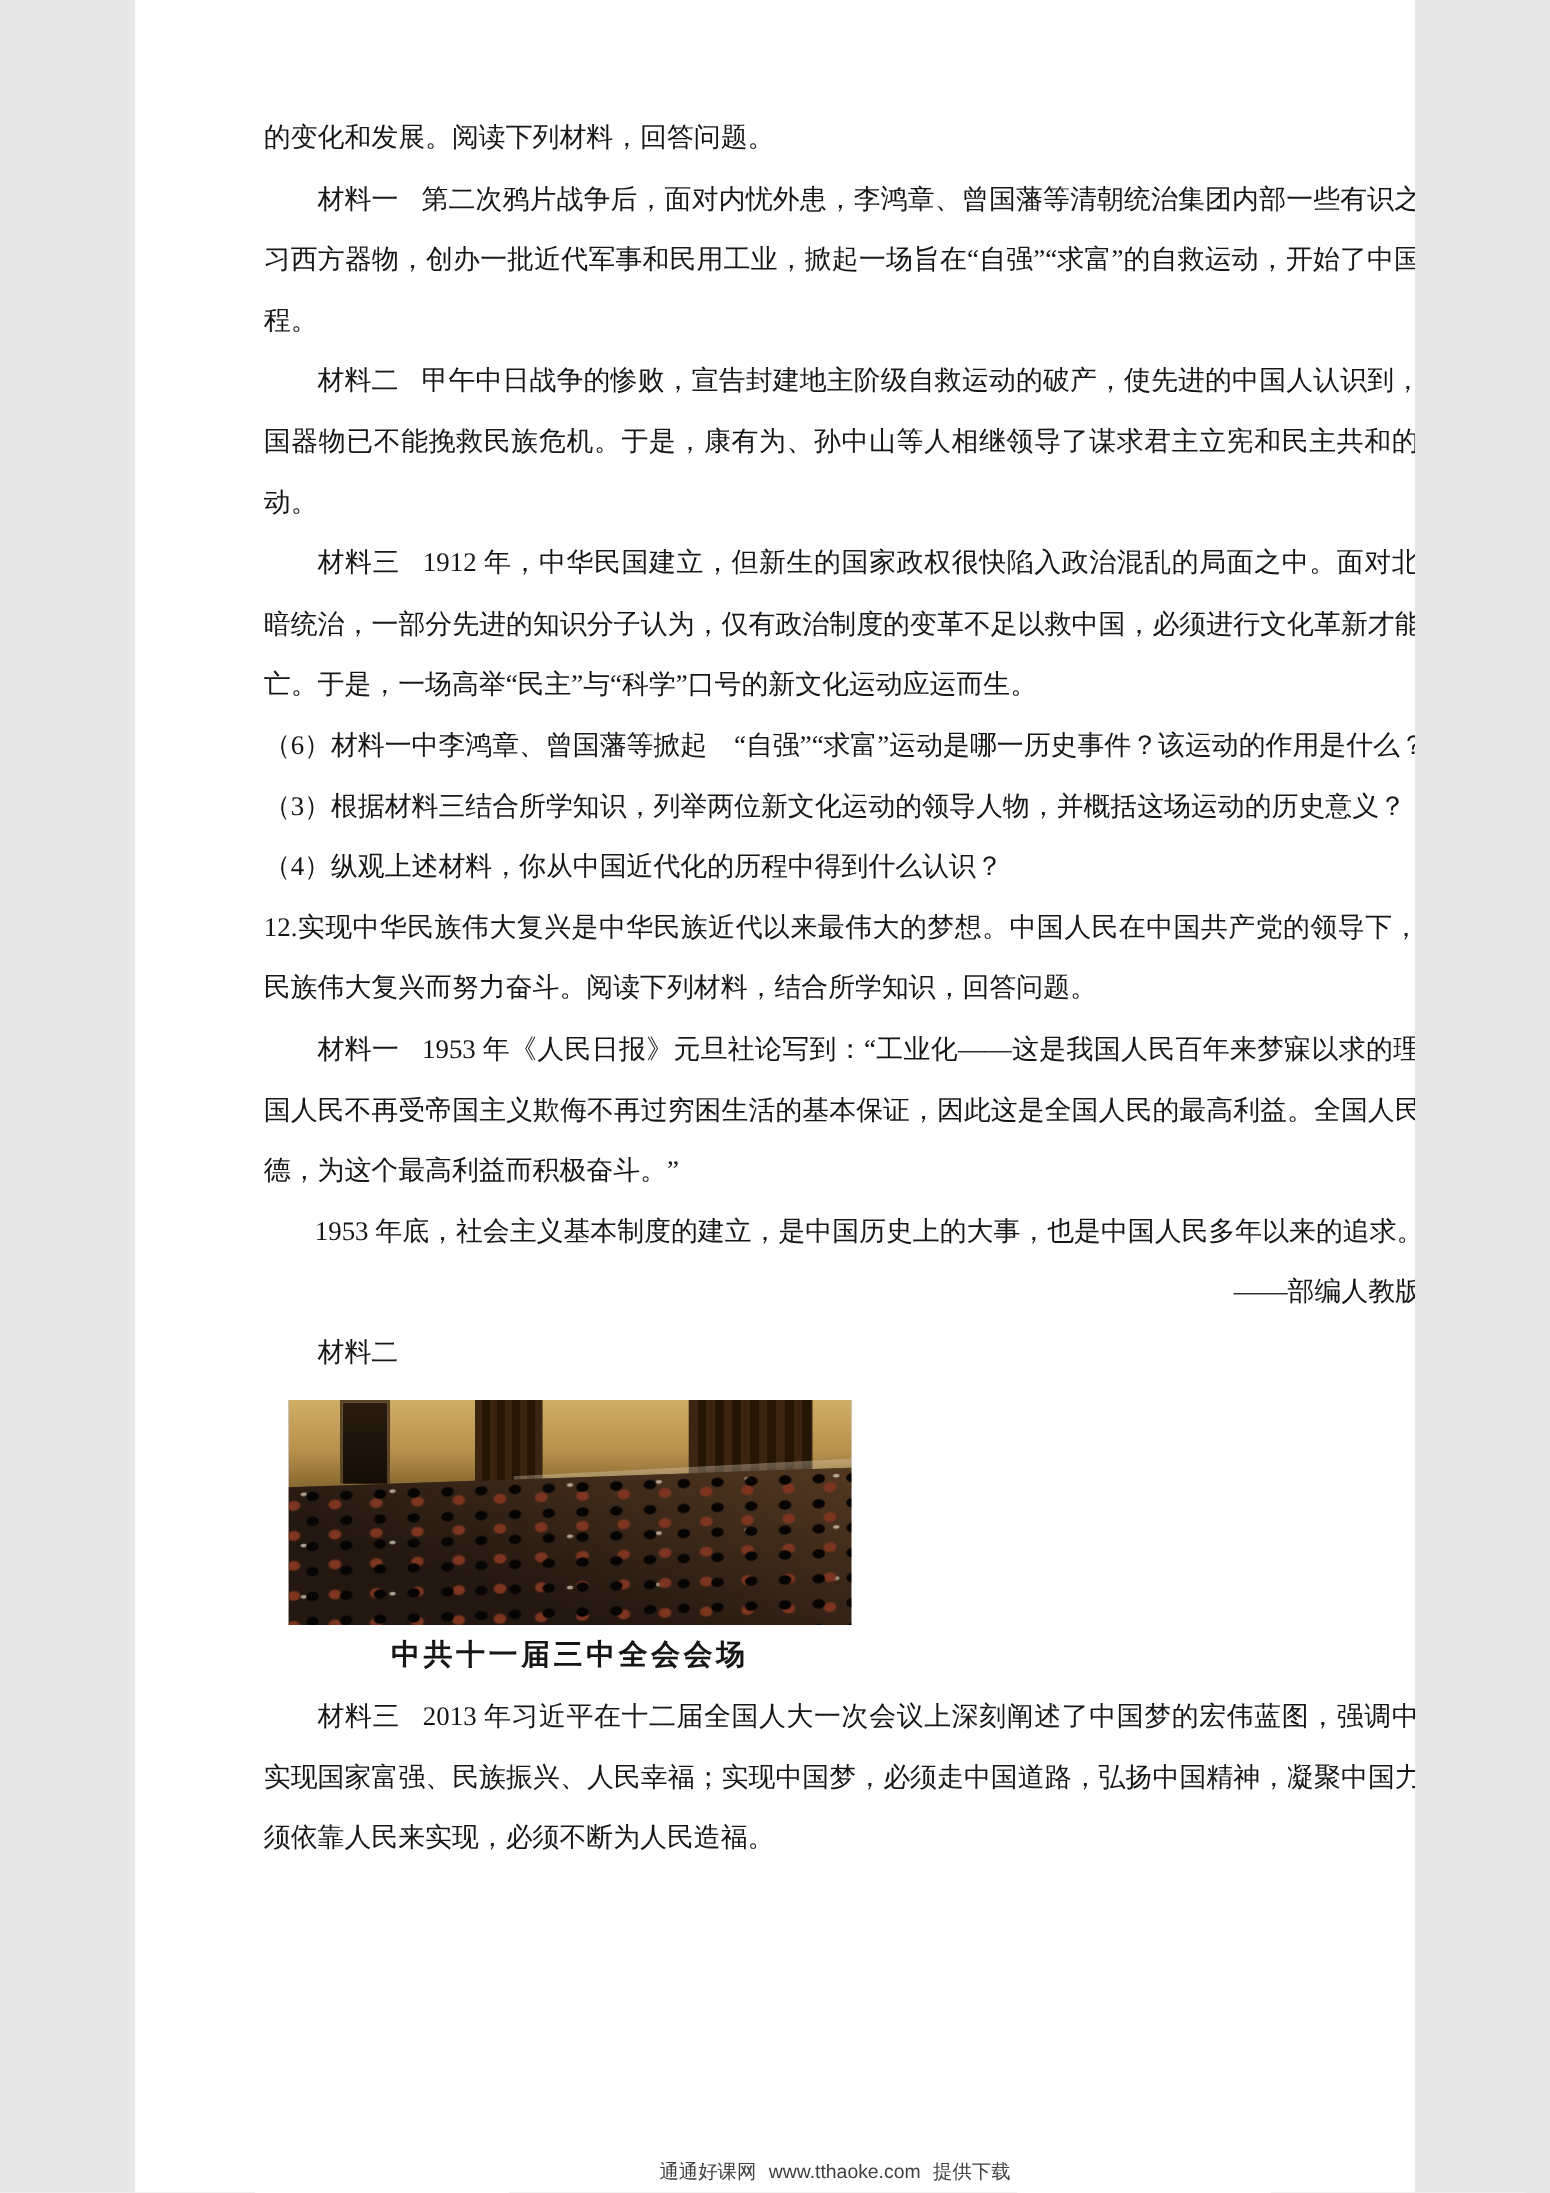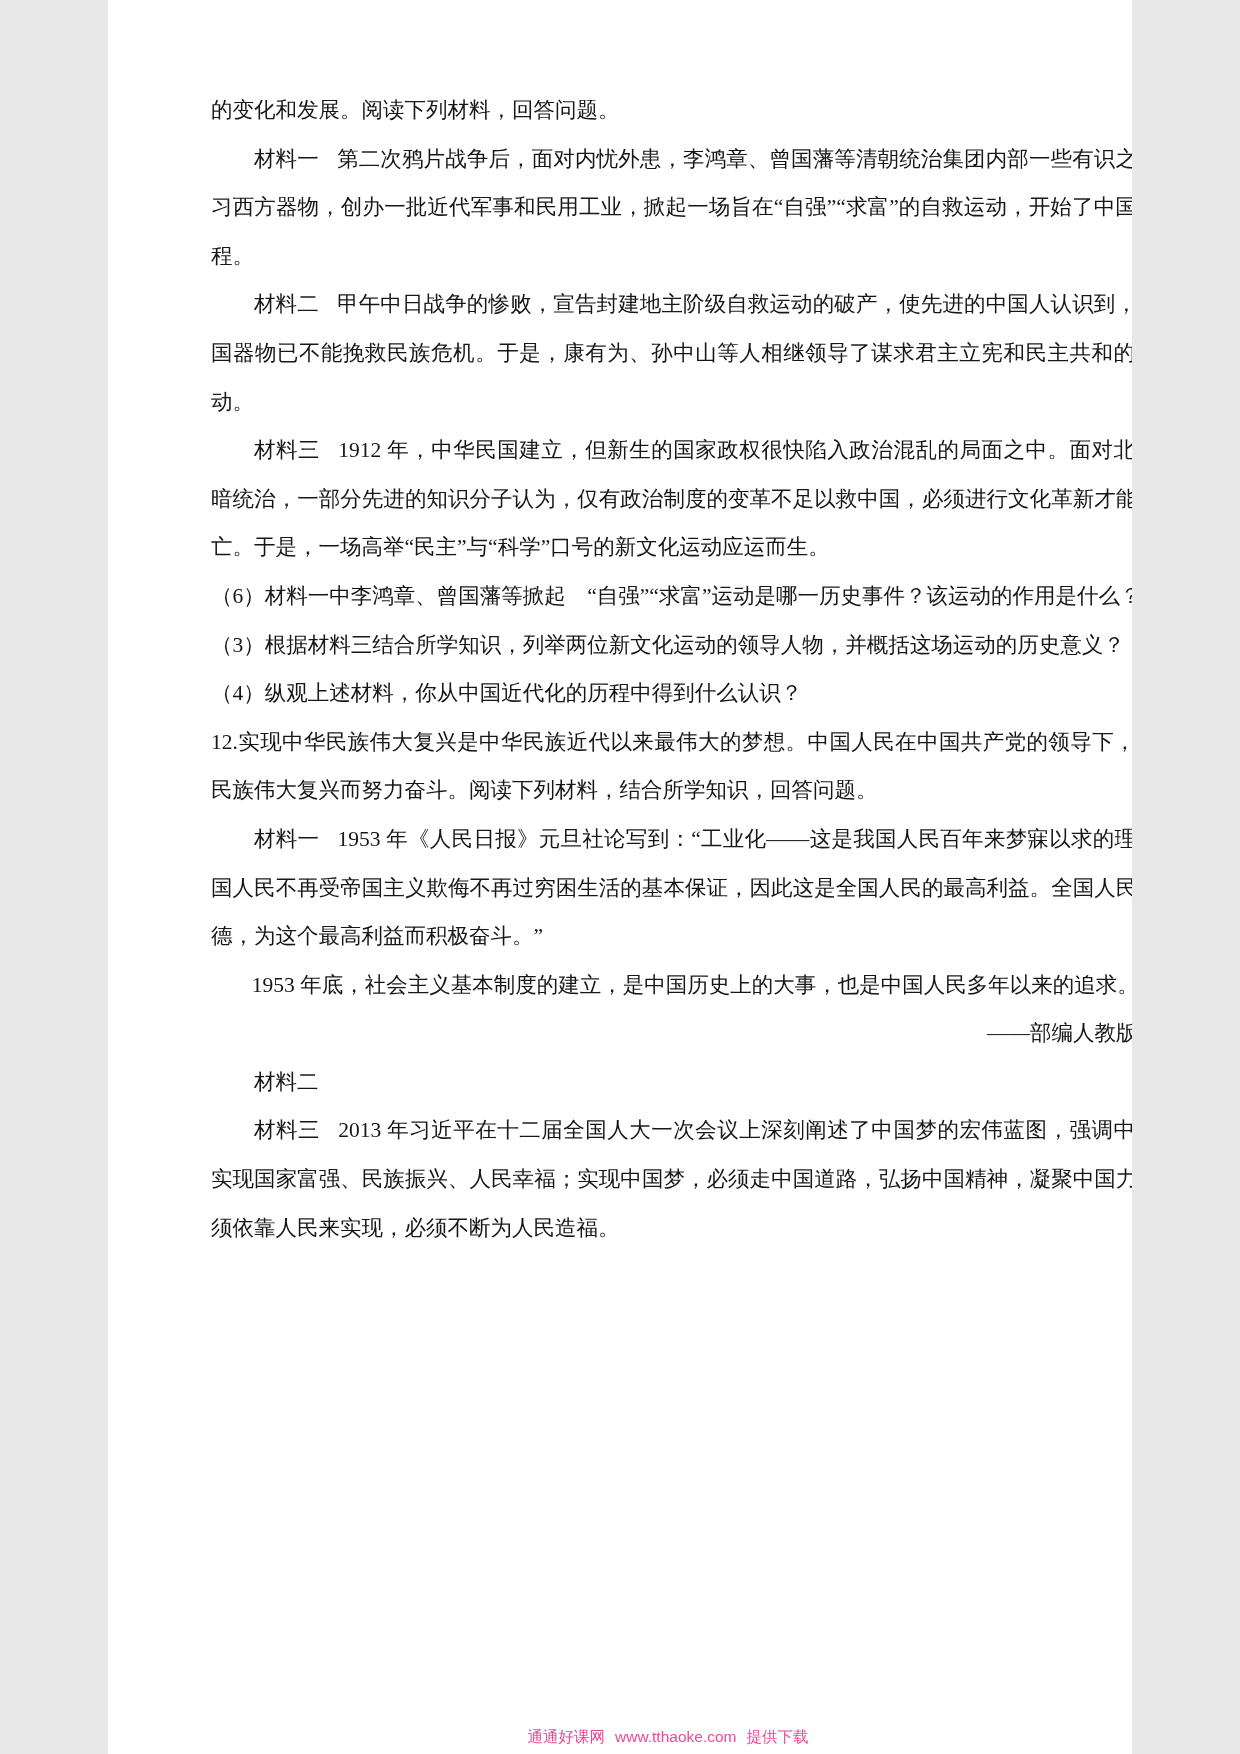--- a/index.html
+++ b/index.html
@@ -76,21 +76,21 @@
     letter-spacing:3px;
     line-height:48.6px;
   }
 
   .page-footer {
     position:absolute;
     left:0; top:1727px; width:1120px;
     text-align:center;
     font-family:"Liberation Sans","DejaVu Sans",sans-serif;
     font-size:15.5px;
-    color:#ec4899;
+    color:#404040;
   }
   .page-footer span { margin:0 5px; }
 </style>
 </head>
 <body>
 
 <div class="page">
   <div class="content">
 
     <p>的变化和发展。阅读下列材料，回答问题。</p>
@@ -108,20 +108,31 @@
     <p class="gap-before">12.实现中华民族伟大复兴是中华民族近代以来最伟大的梦想。中国人民在中国共产党的领导下，为实现中华民族伟大复兴而努力奋斗。阅读下列材料，结合所学知识，回答问题。</p>
 
     <p class="indent"><span class="mlabel">材料一</span><span>1953 年《人民日报》元旦社论写到：“工业化——这是我国人民百年来梦寐以求的理想，这是我国人民不再受帝国主义欺侮不再过穷困生活的基本保证，因此这是全国人民的最高利益。全国人民必须同心同德，为这个最高利益而积极奋斗。”</span></p>
 
     <p class="indent-sm">1953 年底，社会主义基本制度的建立，是中国历史上的大事，也是中国人民多年以来的追求。</p>
 
     <p class="right">——部编人教版八年级历史</p>
 
     <p class="indent">材料二</p>
 
+    <div class="photo-block">
+      <div class="photo">
+        <div class="wall"></div>
+        <div class="door"></div>
+        <div class="curtain-a"></div>
+        <div class="curtain-b"></div>
+        <div class="back-tables"></div>
+        <div class="audience"></div>
+      </div>
+      <div class="caption">中共十一届三中全会会场</div>
+    </div>
 
     <p class="indent"><span class="mlabel">材料三</span><span>2013 年习近平在十二届全国人大一次会议上深刻阐述了中国梦的宏伟蓝图，强调中国梦就是要实现国家富强、民族振兴、人民幸福；实现中国梦，必须走中国道路，弘扬中国精神，凝聚中国力量；……必须依靠人民来实现，必须不断为人民造福。</span></p>
 
   </div>
 
   <div class="page-footer">
     <span>通通好课网</span><span>www.tthaoke.com</span><span>提供下载</span>
   </div>
 </div>
 

